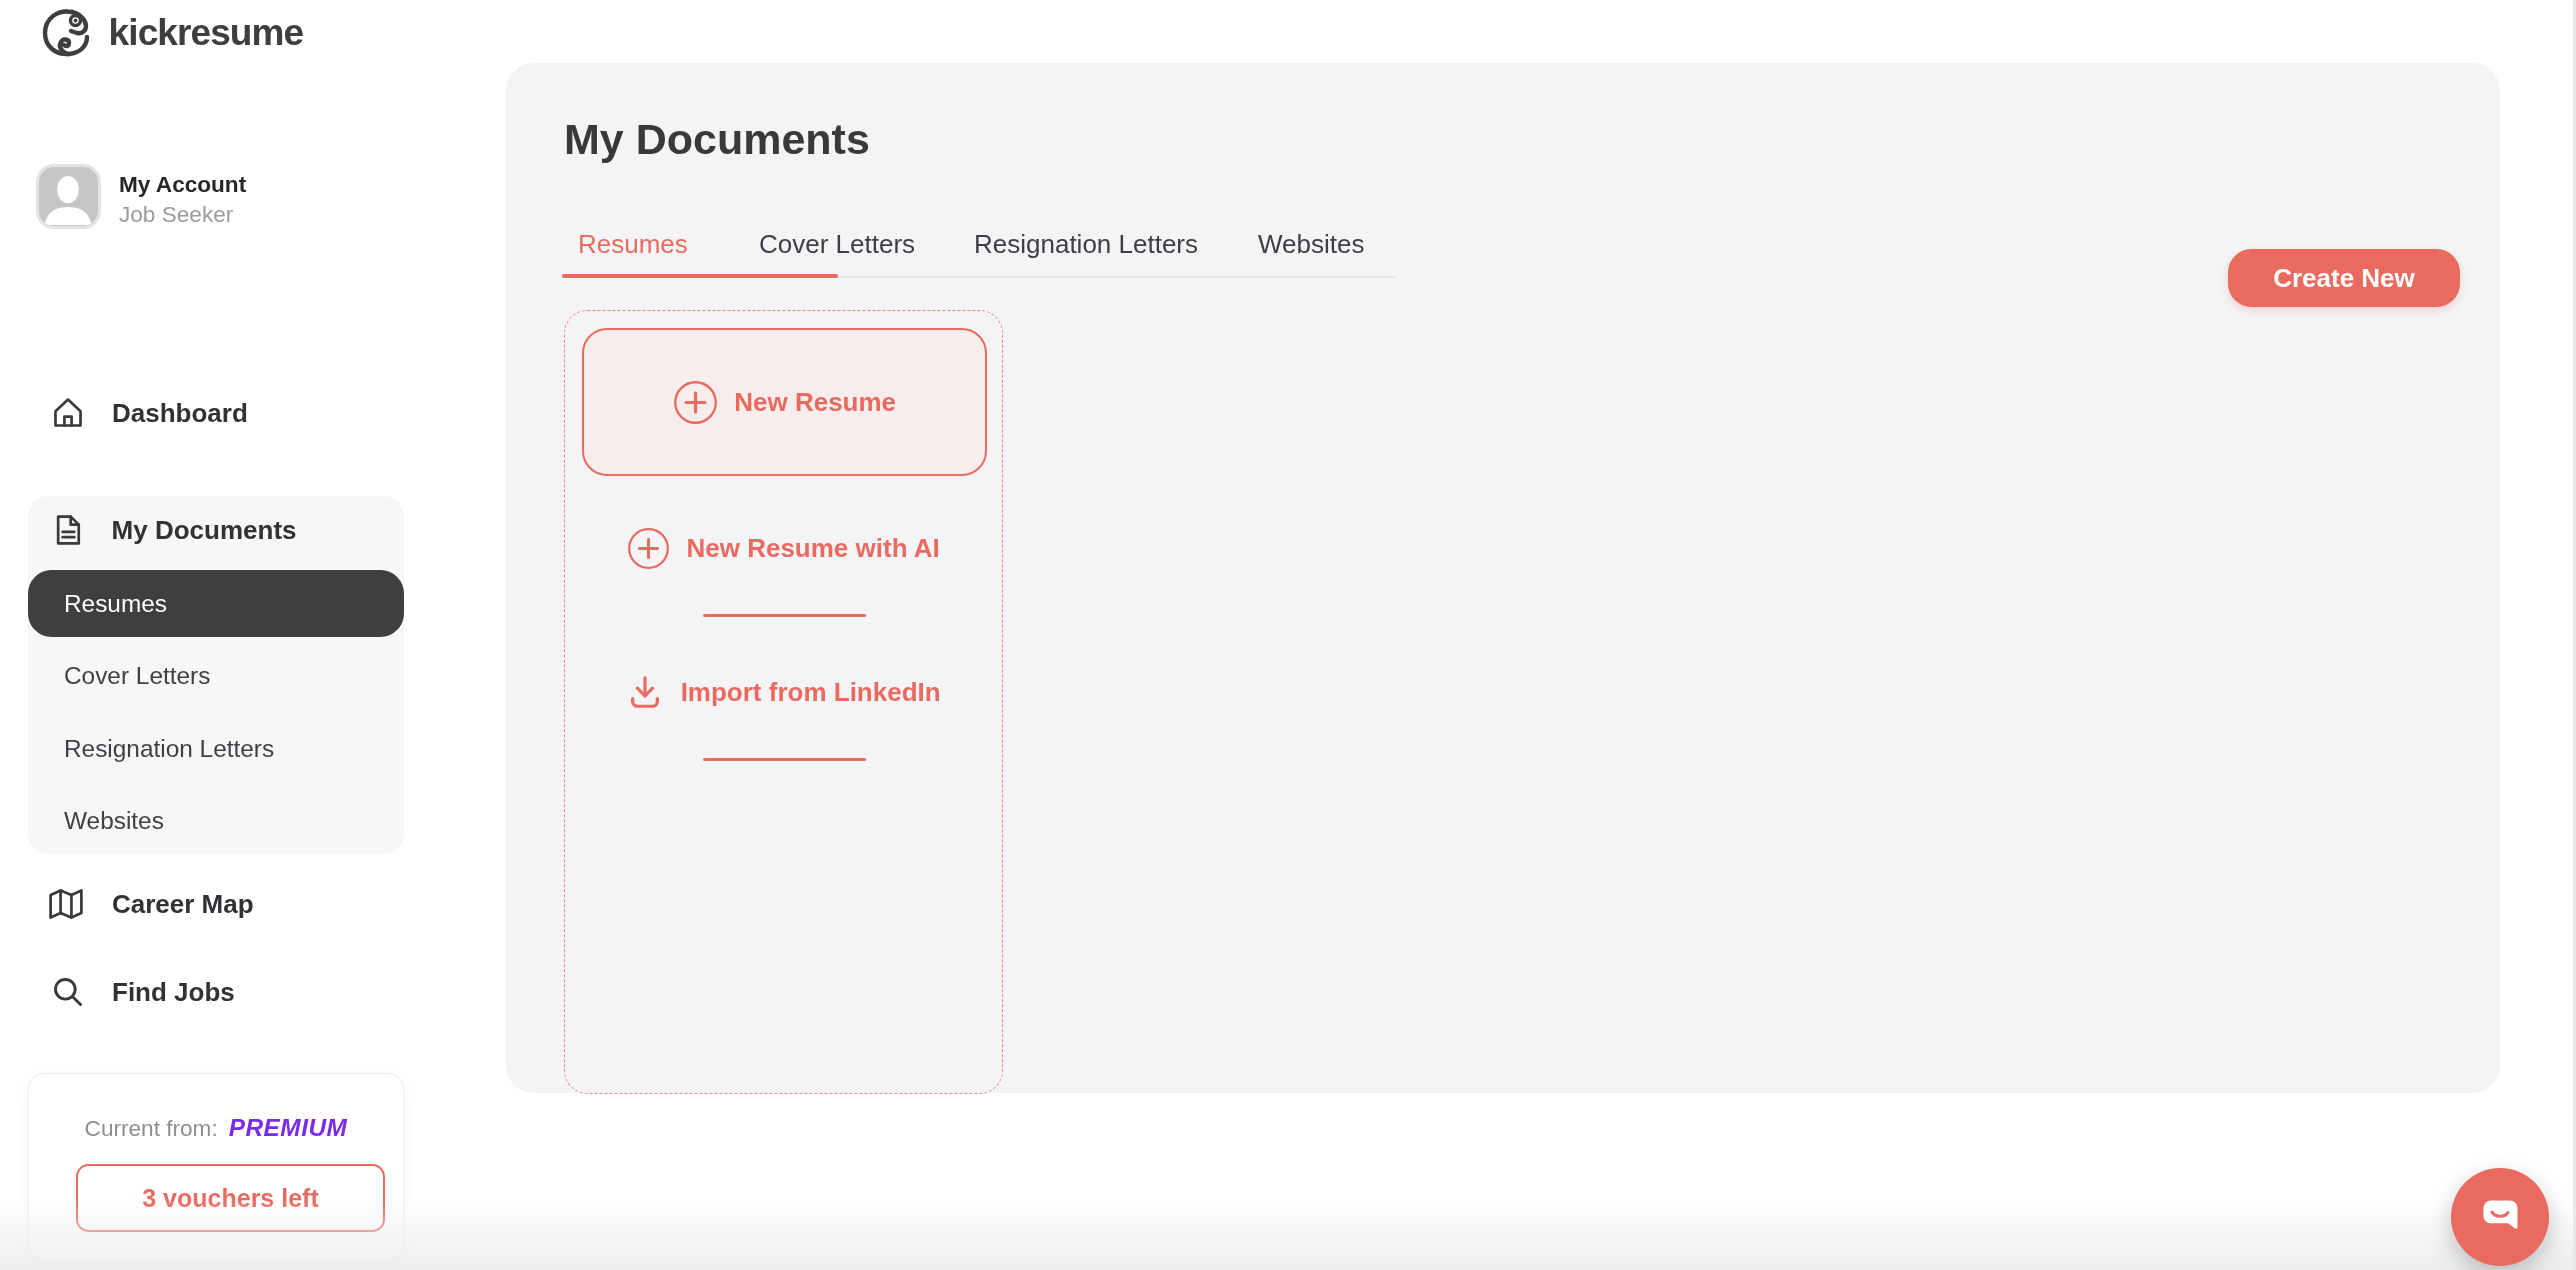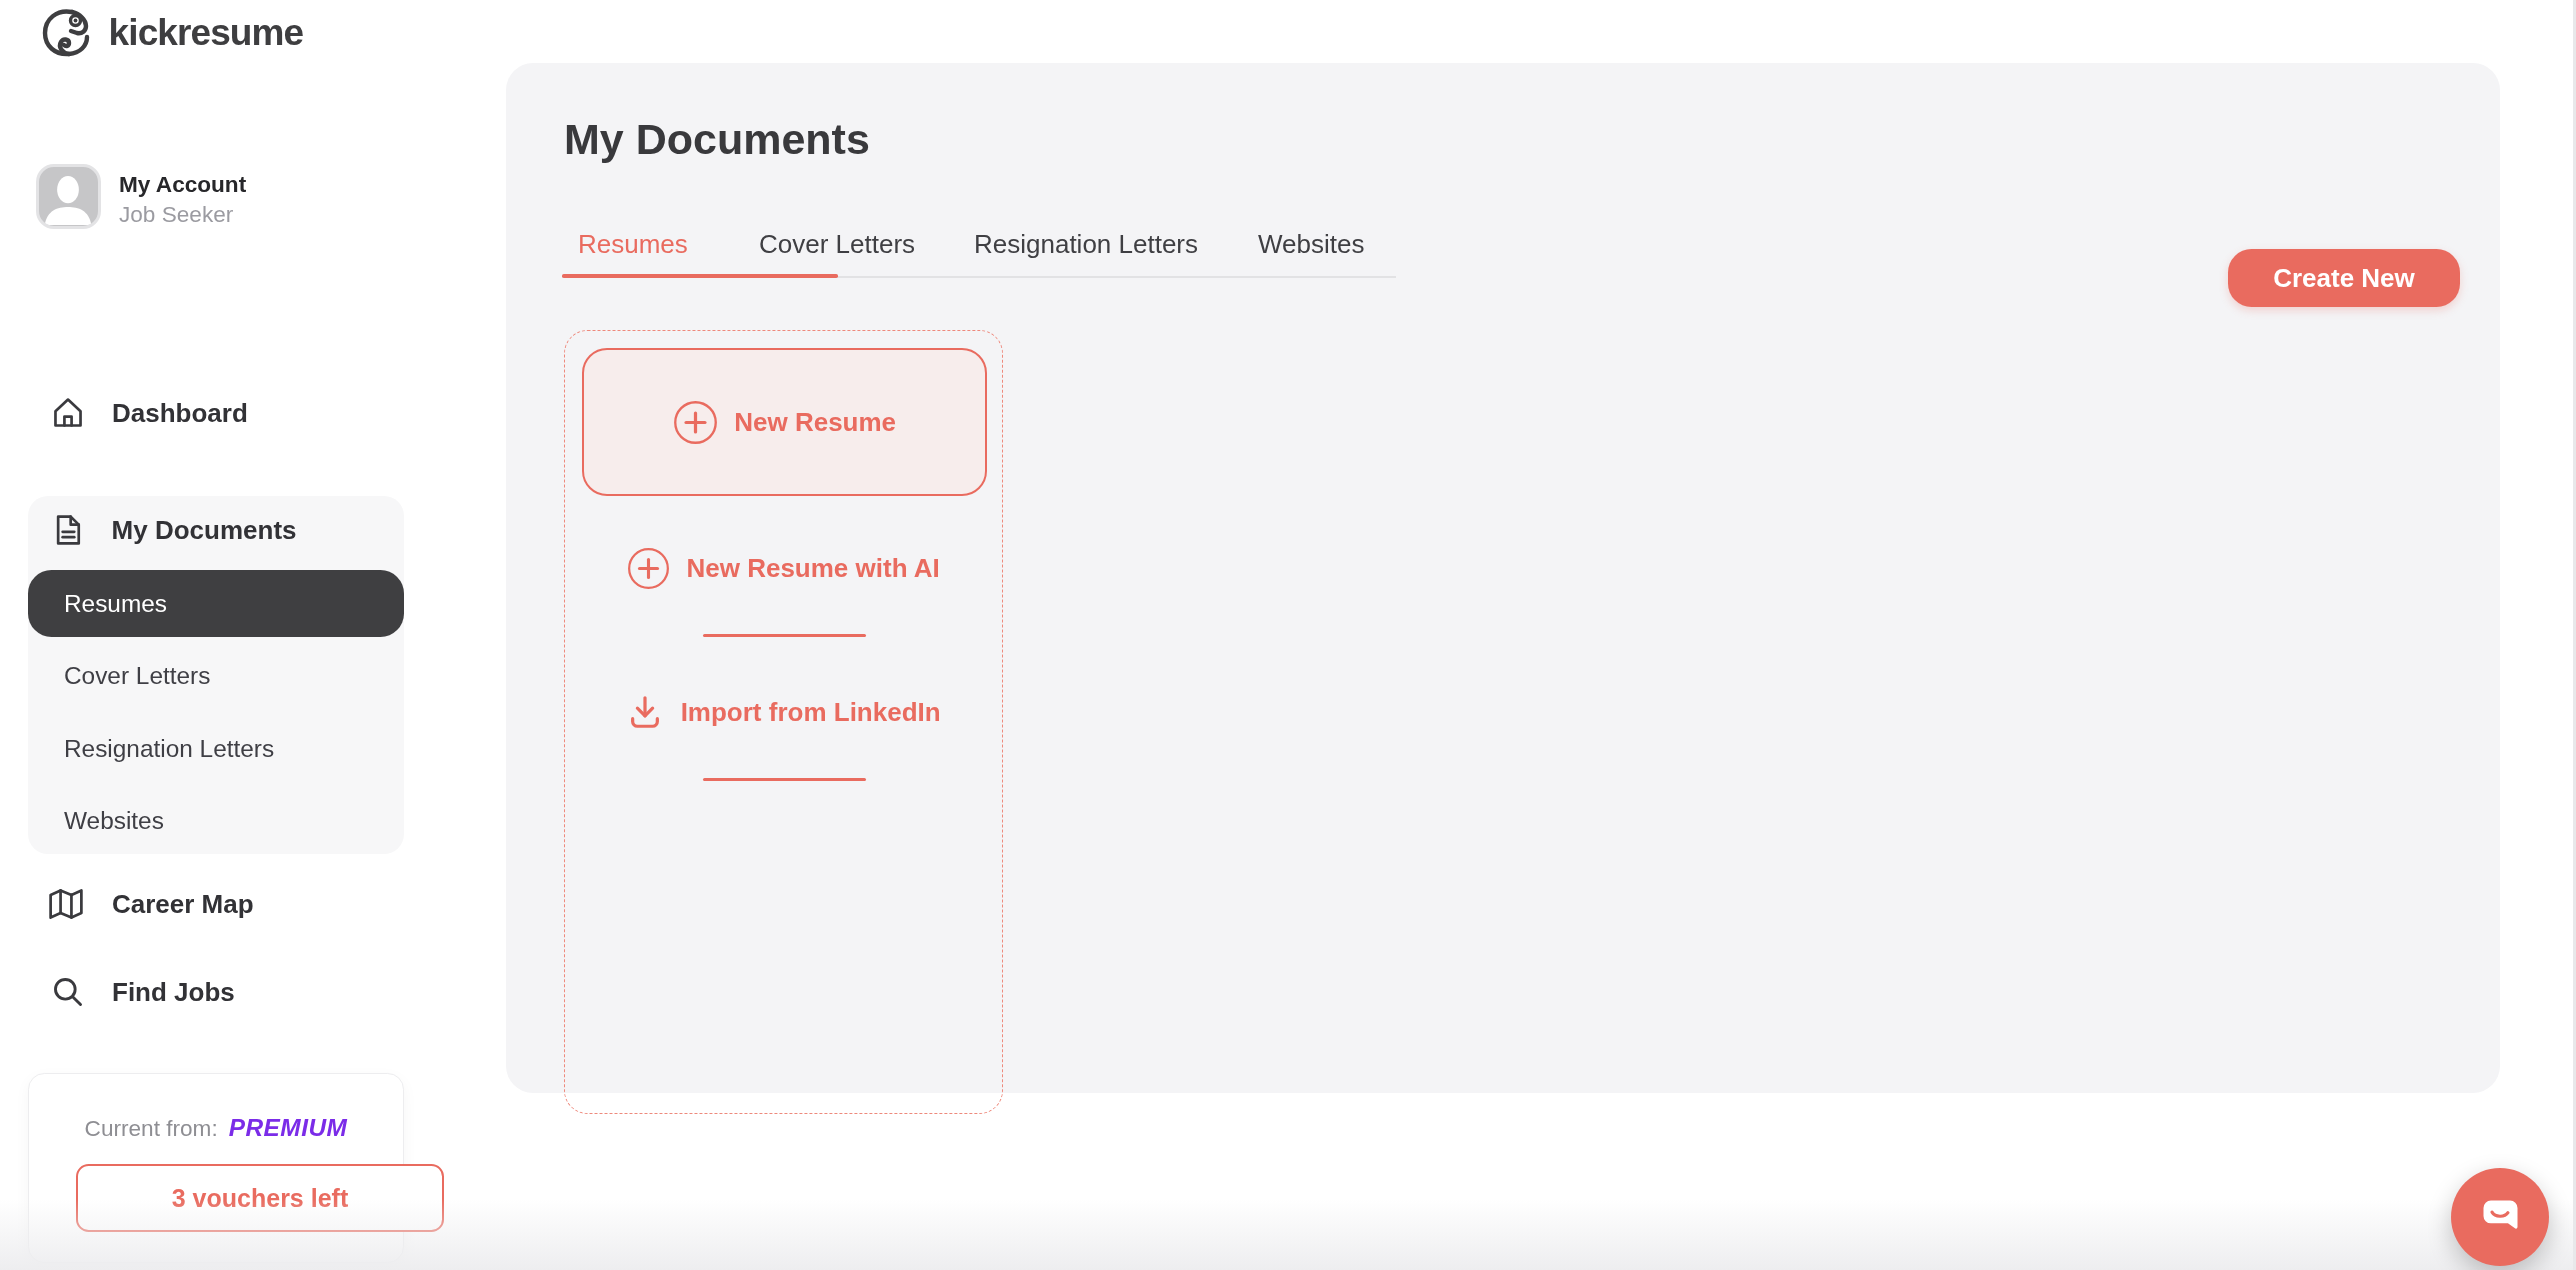--- a/index.html
+++ b/index.html
@@ -35,42 +35,42 @@
   .sub-item { position:absolute; left:0; width:376px; height:67px; display:flex; align-items:center;
               padding-left:36px; font-size:24.4px; color:#3f3f45; border-radius:23.5px; cursor:pointer; }
   .sub-item.active { background:#3f3f41; color:#ffffff; }
 
   .plan-card { position:absolute; left:28px; top:1073px; width:376px; height:190px; background:#ffffff;
                border:1.8px solid #ededef; border-radius:16.3px; box-shadow:0 5.4px 16.3px rgba(0,0,0,0.04); }
   .plan-line { position:absolute; left:0; top:40px; width:100%; display:flex; justify-content:center;
                align-items:baseline; gap:11px; }
   .plan-label { font-size:22.6px; color:#8e8e93; }
   .plan-value { font-size:24.4px; font-weight:800; font-style:italic; color:#7b2ce8; letter-spacing:0.5px; }
-  .voucher-btn { position:absolute; left:47px; top:90px; width:368px; height:68px; border-radius:12.6px;
+  .voucher-btn { position:absolute; left:47px; top:90px; width:309px; height:68px; border-radius:12.6px;
                  border:2.7px solid #e96b5f; background:#ffffff; color:#e96b5f; font-size:25px; font-weight:700;
                  display:flex; align-items:center; justify-content:center; cursor:pointer;
                  font-family:"Liberation Sans", sans-serif; }
 
   
   .main-panel { position:absolute; left:506px; top:63px; width:1994px; height:1030px;
                 background:#f4f4f6; border-radius:27px; }
   .page-title { position:absolute; left:58px; top:52px; font-size:43px; font-weight:700; color:#39393c; }
 
   .tab { position:absolute; top:166px; font-size:26px; color:#3f3f43; cursor:pointer; white-space:nowrap; }
   .tab.active { color:#e96b5f; }
   .tabs-baseline { position:absolute; left:56px; top:213px; width:834px; height:1.8px; background:#e2e2e4; }
   .tabs-active-line { position:absolute; left:56px; top:211px; width:276px; height:3.6px; background:#e96b5f; border-radius:1.8px; }
 
   .create-btn { position:absolute; left:1722px; top:160px; width:232px; height:58px; border-radius:23.5px;
                 background:#e96b5f; color:#ffffff; font-size:26px; font-weight:700; border:none;
                 display:flex; align-items:center; justify-content:center; cursor:pointer;
                 font-family:"Liberation Sans", sans-serif; box-shadow:0 3.6px 9px rgba(233,107,95,0.25);margin-top:26px; }
 
   .dashed-card { position:absolute; left:58px; top:247px; width:439px; height:784px;
-                 border:1.8px dashed #ee897c; border-radius:23.5px;margin-top:20px; }
+                 border:1.8px dashed #ee897c; border-radius:23.5px; }
   .new-resume-btn { position:absolute; left:17px; top:17px; width:405px; height:148px;
                     background:#f7edec; border:2.7px solid #e96b5f; border-radius:25px;
                     display:flex; align-items:center; justify-content:center; gap:16.3px; cursor:pointer; }
   .action-row { position:absolute; left:0; width:100%; display:flex; align-items:center; justify-content:center;
                 gap:16.3px; height:58px; cursor:pointer; }
   .action-label { font-size:26px; font-weight:700; color:#e96b5f; white-space:nowrap; }
   .card-divider { position:absolute; left:138px; width:163px; height:2.7px; background:#e96b5f; border-radius:1.8px; }
 
   
   .bottom-fade { position:absolute; left:0; bottom:0; width:100%; height:72px; pointer-events:none;

